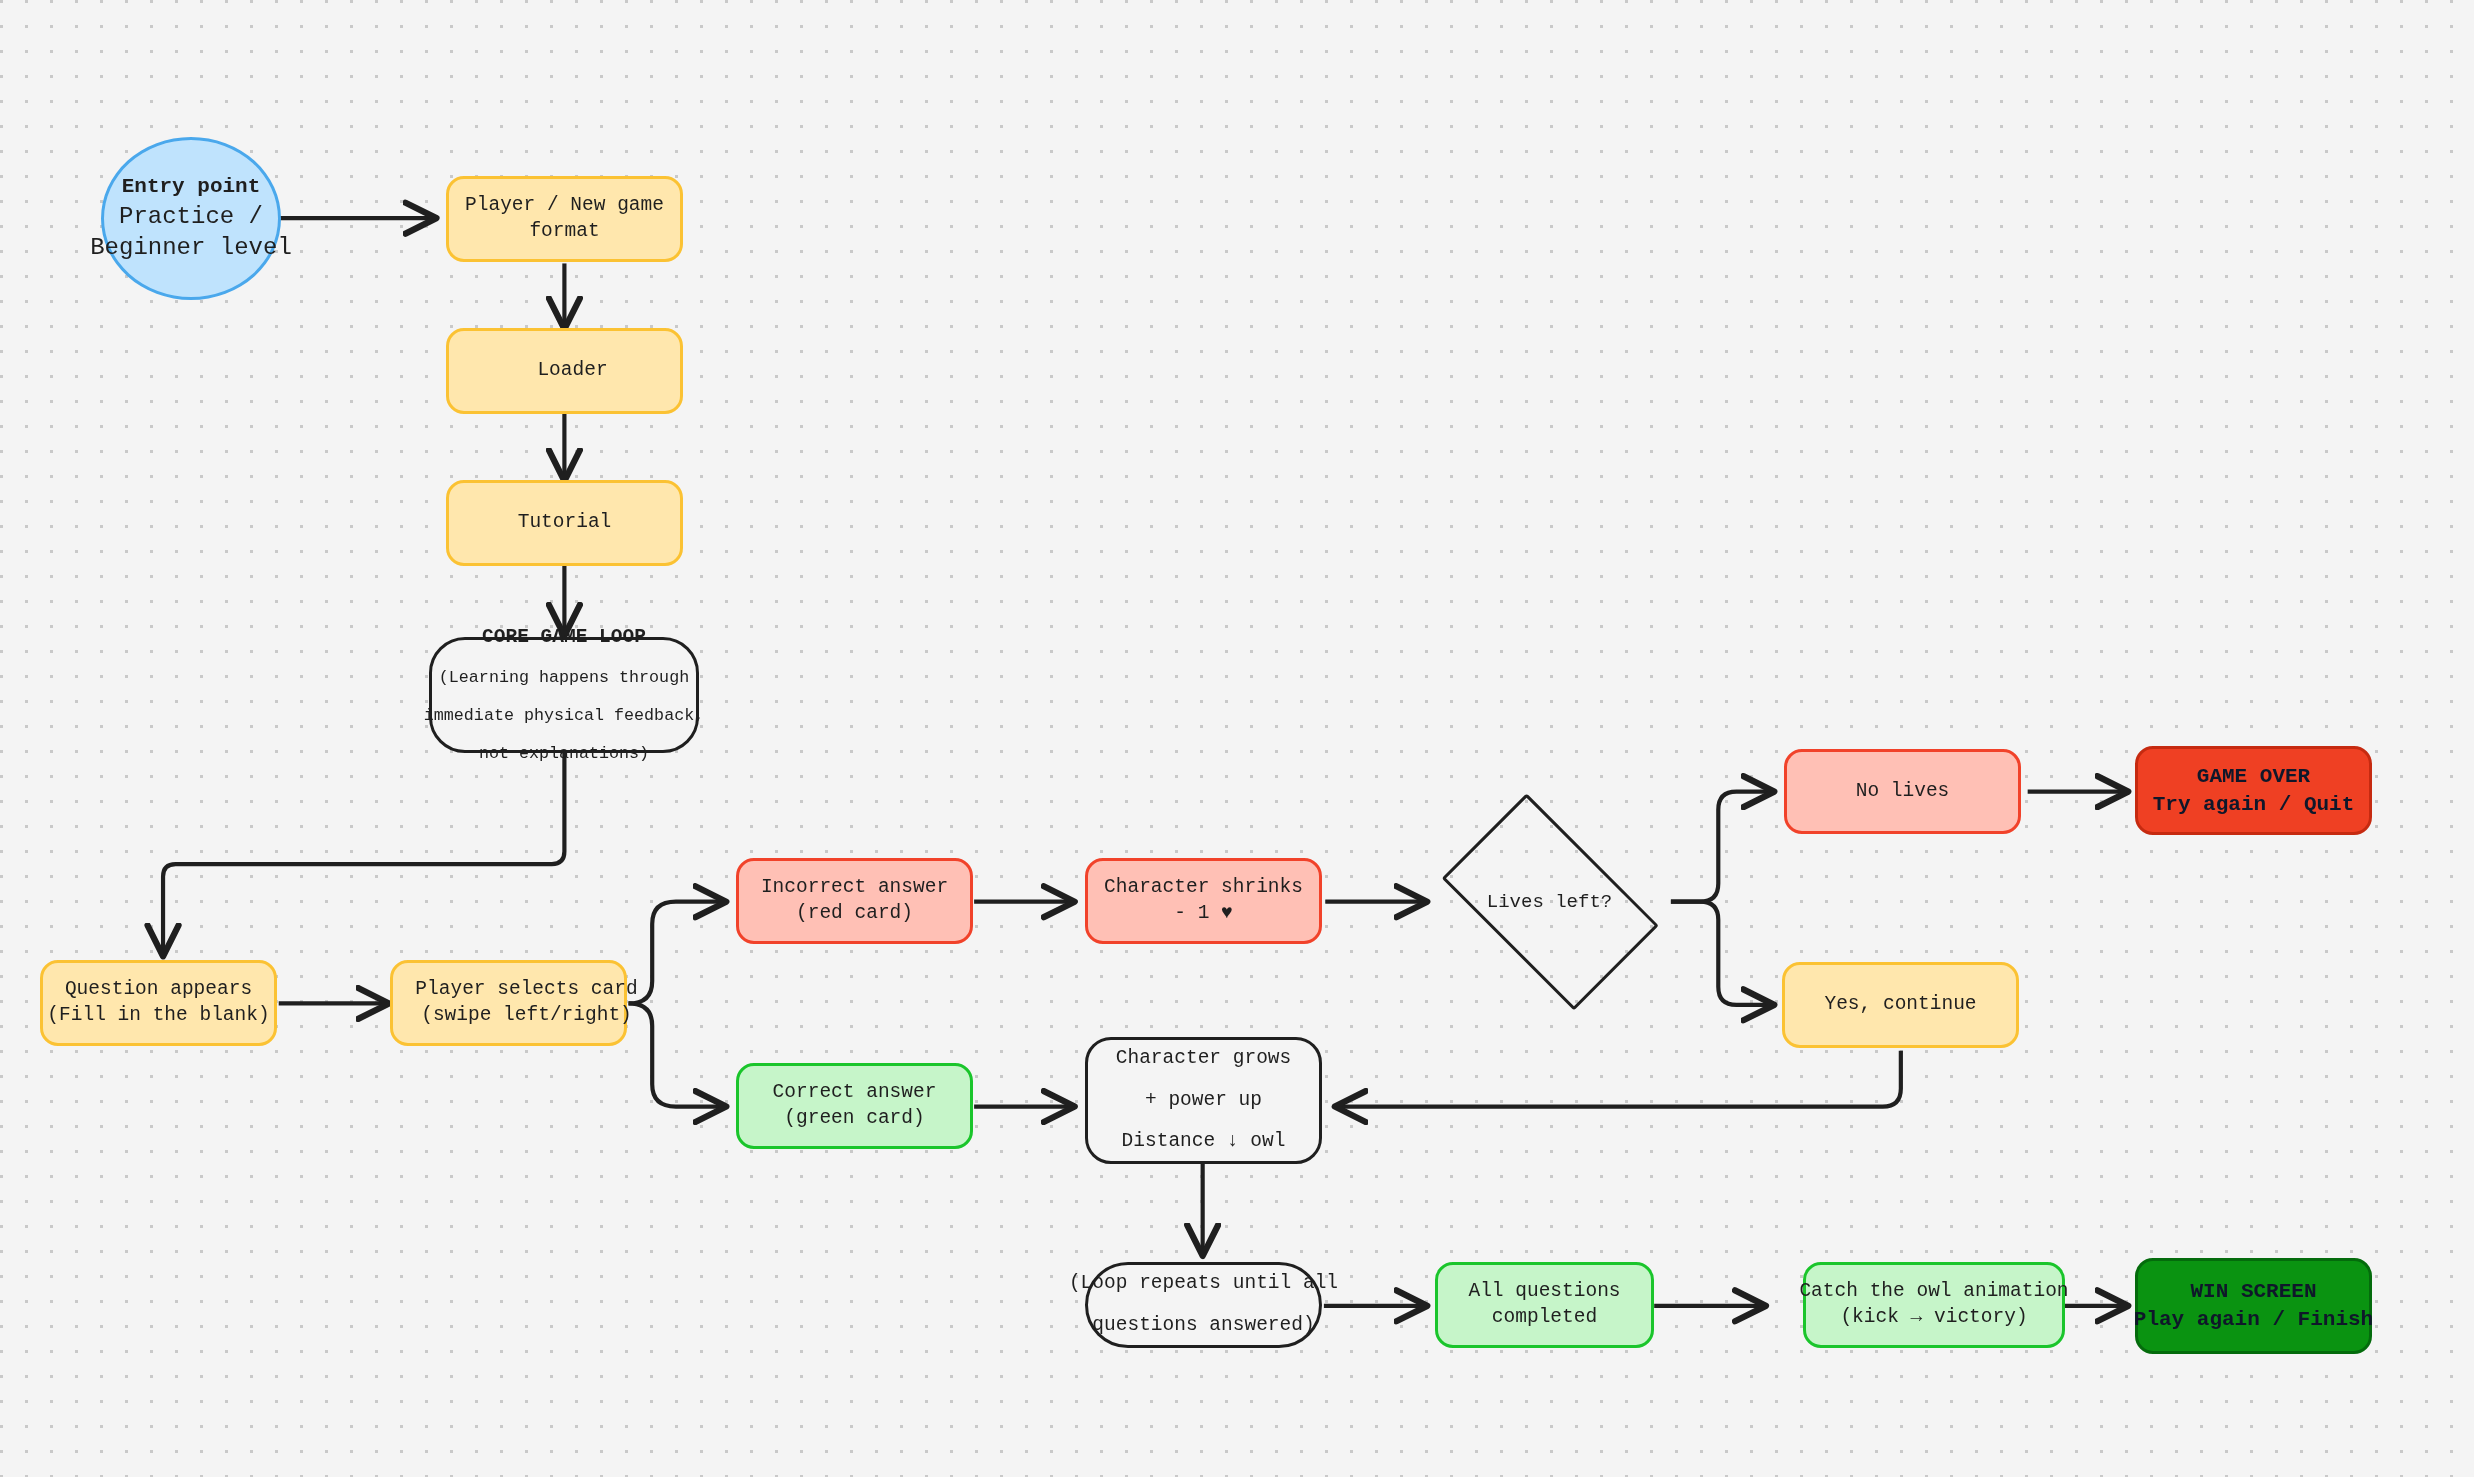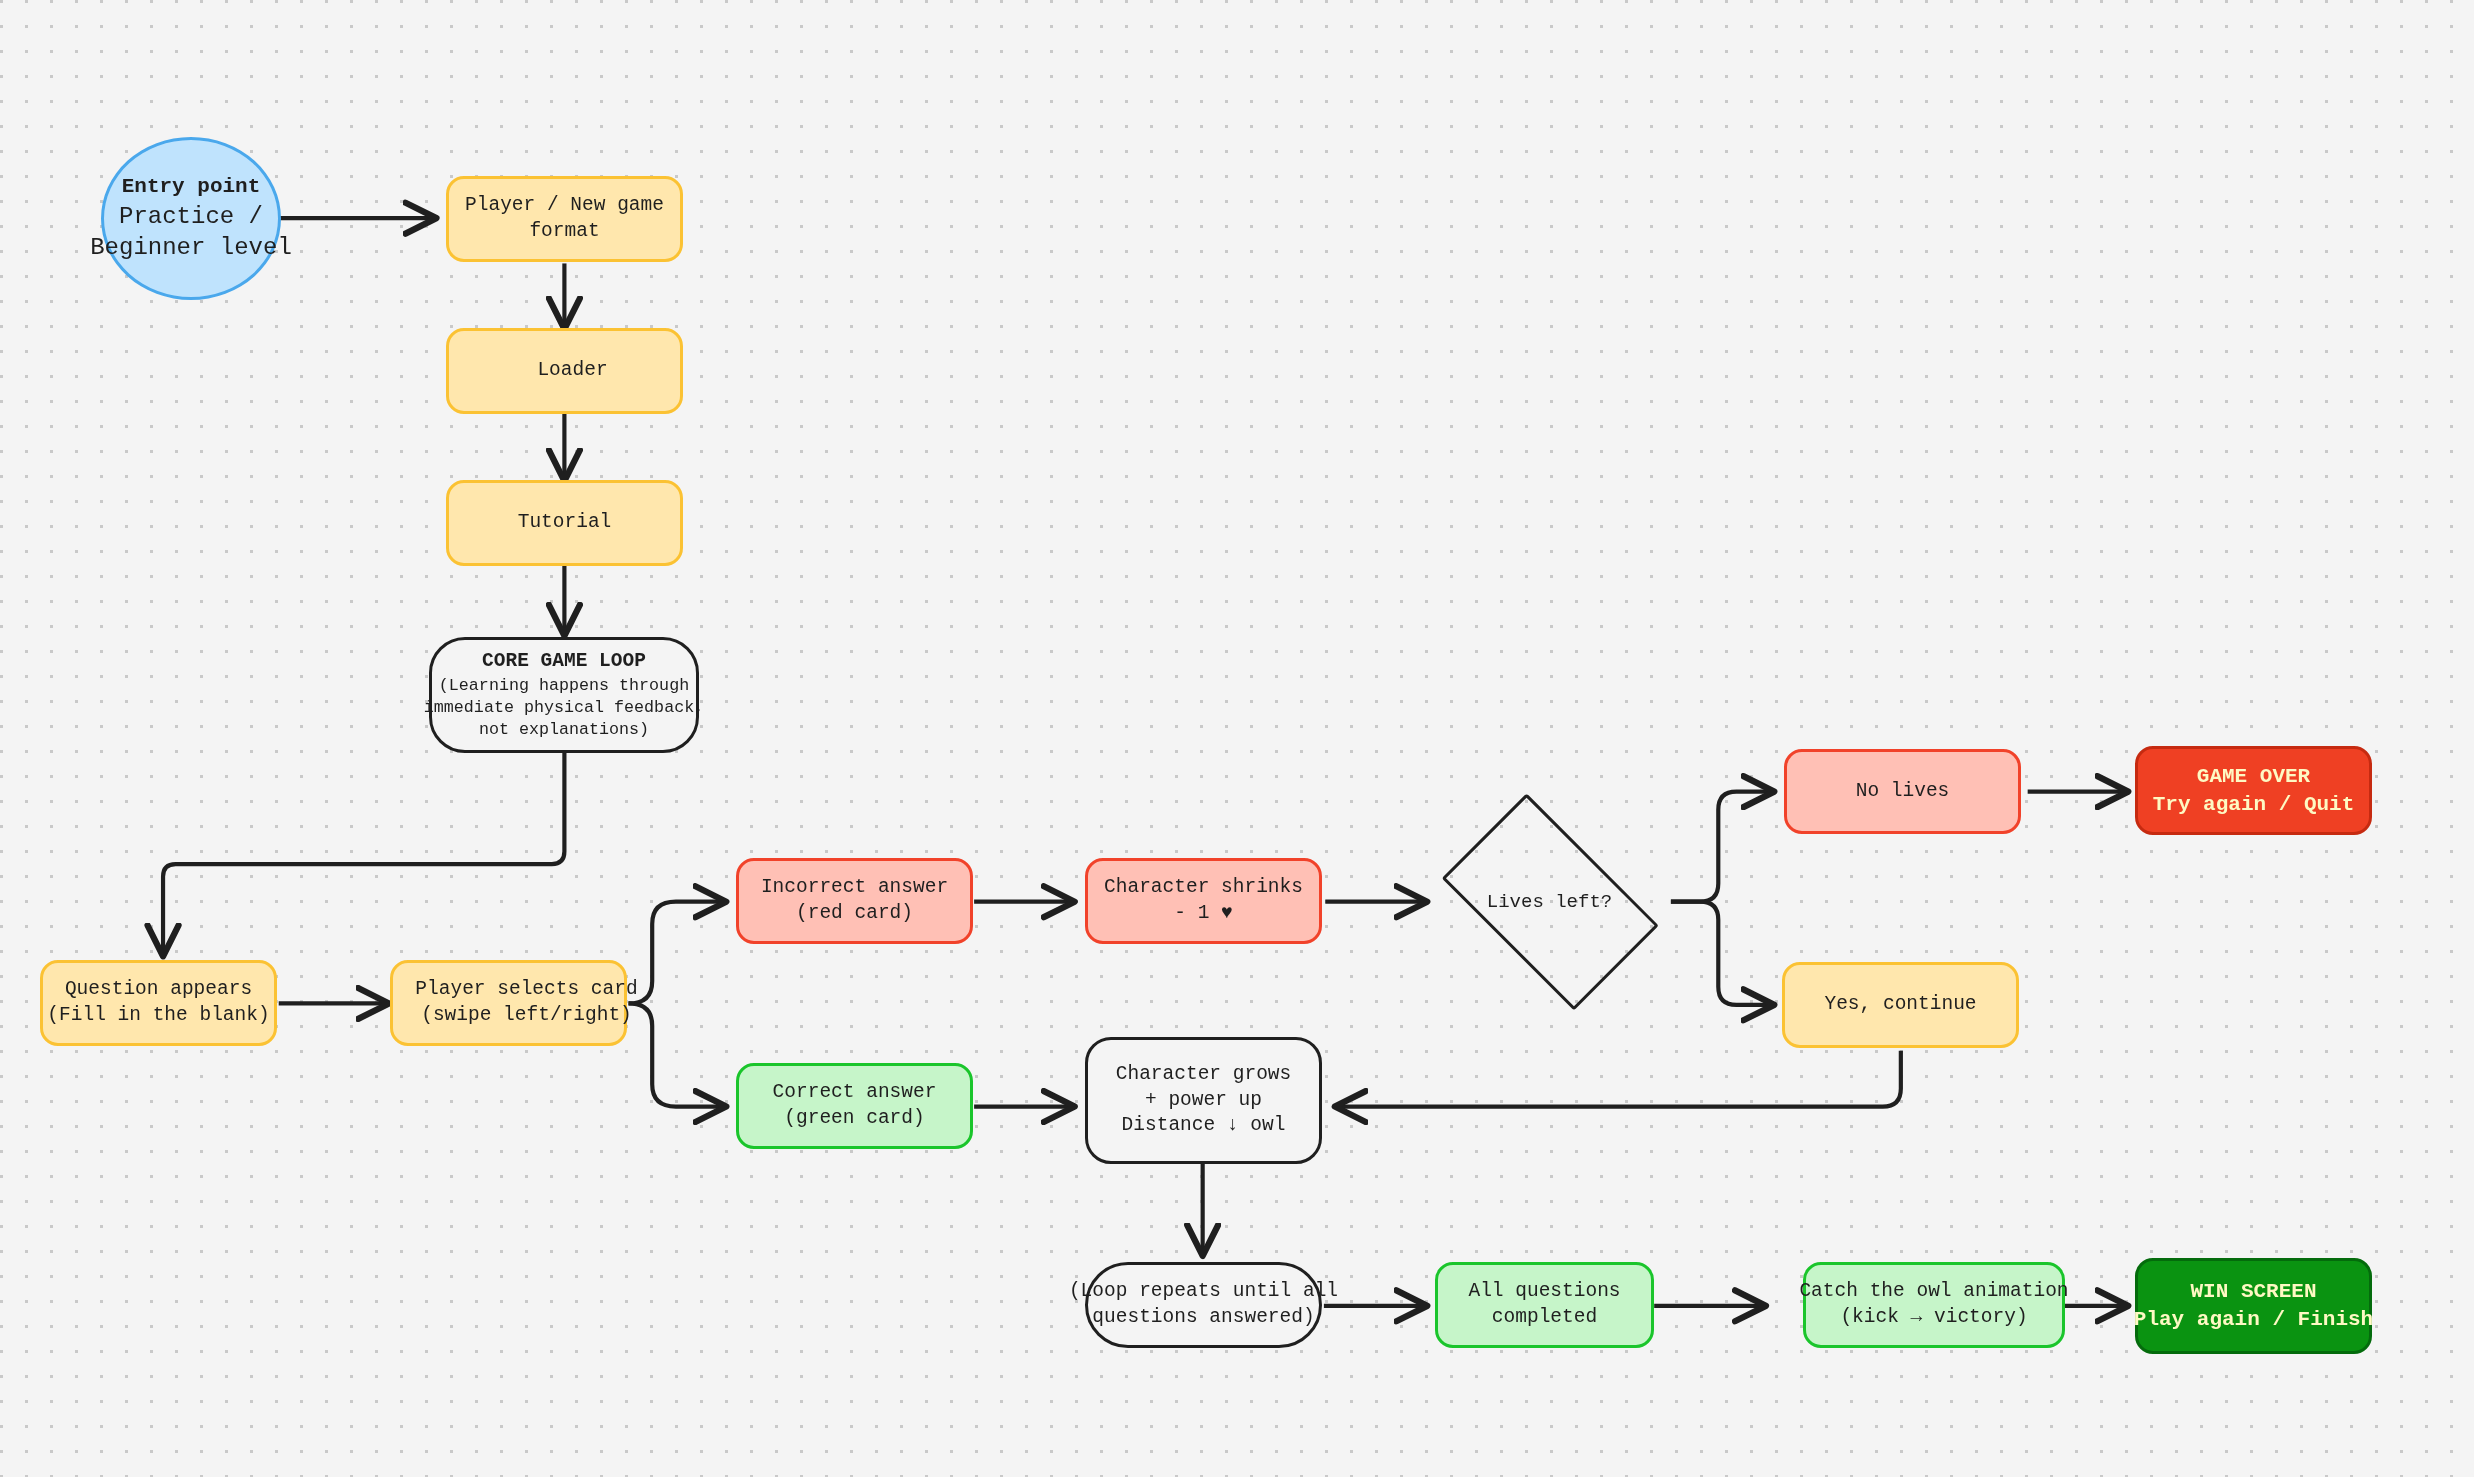--- a/index.html
+++ b/index.html
@@ -76,26 +76,26 @@
     position: relative;
     z-index: 2;
     font-size: 19px;
     color: #1f1f1f;
     white-space: nowrap;
   }
 
   
   .c-blue   { background: #bfe3fd; border-color: #4aa8ec; }
   .c-yellow { background: #ffe7ad; border-color: #fbc233; }
-  .c-plain  { background: #f4f4f4; border-color: #1f1f1f; }
+  .c-plain  { background: #f4f4f4; border-color: #1f1f1f; gap: 16px; }
   .c-redlt  { background: #ffc0b5; border-color: #f1422a; }
   .c-red    { background: #ef4023; border-color: #c62a10; color: #ffffff; }
   .c-greenlt{ background: #c6f5c9; border-color: #1ac52b; }
   .c-green  { background: #0a9311; border-color: #046b0c; color: #ffffff; }
-  .c-red .ln, .c-green .ln { color: #fef9c3; }
+  .c-red .ln, .c-green .ln { color: #0f172a; }
 
   .fs-30 { font-size: 21px; }
   .fs-28 { font-size: 19.5px; }
   .fs-26 { font-size: 24px; }
   .fs-24 { font-size: 16.7px; }
 </style>
 </head>
 <body>
 
 <div id="canvas">

